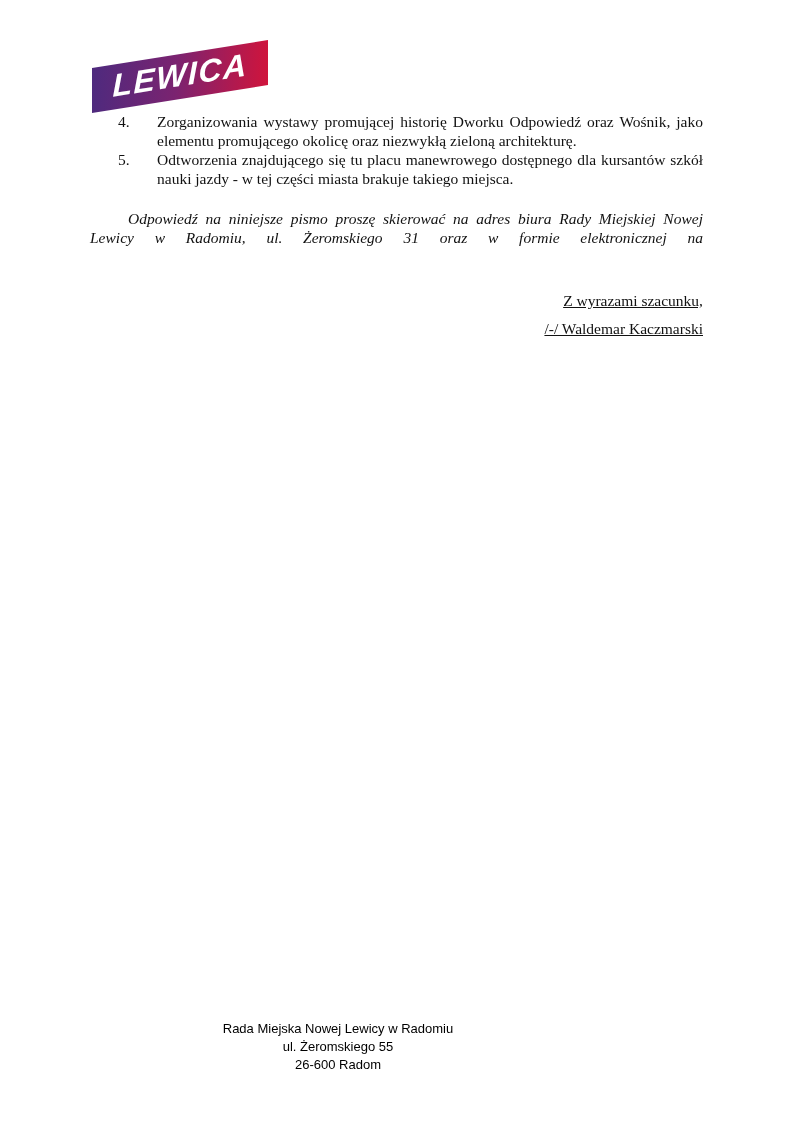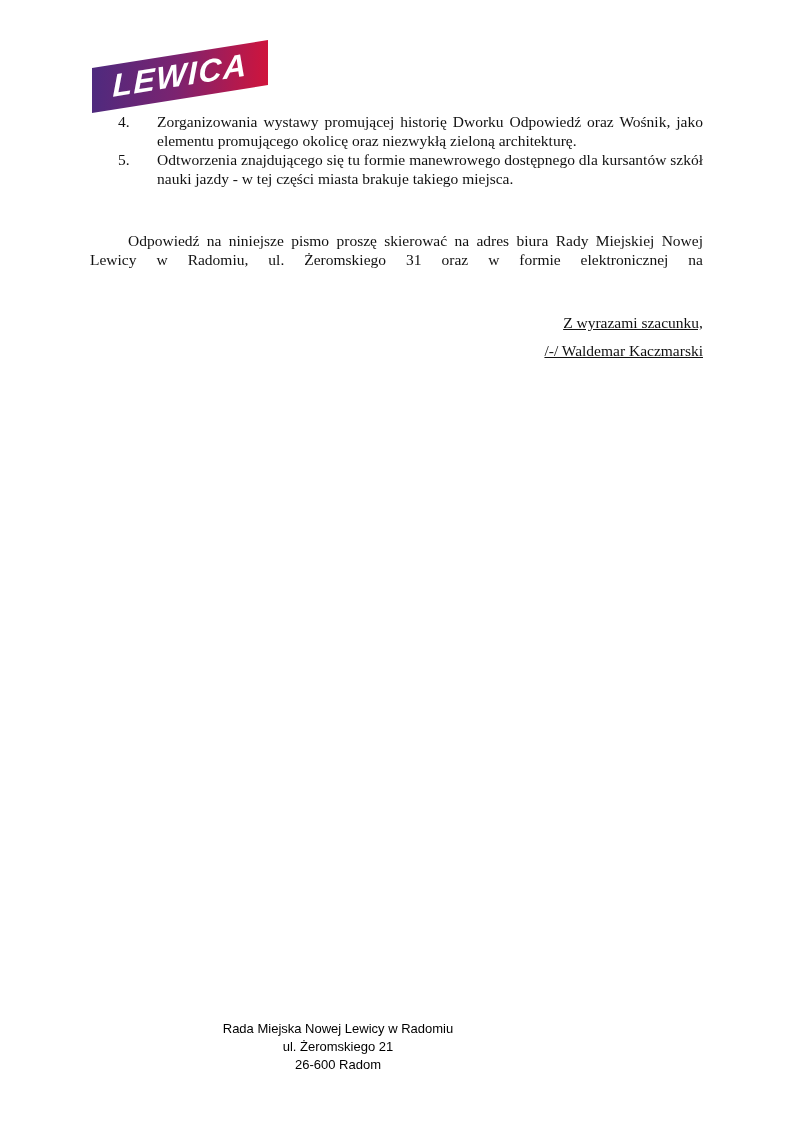--- a/index.html
+++ b/index.html
@@ -70,21 +70,22 @@
   }
   .just { 
     white-space: normal;
     text-align: justify;
     text-align-last: justify;
   }
   .indent-first {
     text-indent: 38px;
   }
   .paragraph {
-    margin-top: 43px;
+    margin-top: 21px;
+    font-style: italic;
   }
   .signature {
     margin-top: 44px;
     text-align: right;
     text-decoration: underline;
   }
   .signature .sig-name {
     margin-top: 9px;
   }
 
@@ -118,38 +119,38 @@
         <div class="list-num">4.</div>
         <div class="list-body">
           <div class="line just">Zorganizowania wystawy promującej historię Dworku Odpowiedź oraz Wośnik, jako</div>
           <div class="line">elementu promującego okolicę oraz niezwykłą zieloną architekturę.</div>
         </div>
       </div>
 
       <div class="list-row">
         <div class="list-num">5.</div>
         <div class="list-body">
-          <div class="line just">Odtworzenia znajdującego się tu formie manewrowego dostępnego dla kursantów szkół</div>
+          <div class="line just">Odtworzenia znajdującego się tu placu manewrowego dostępnego dla kursantów szkół</div>
           <div class="line">nauki jazdy - w tej części miasta brakuje takiego miejsca.</div>
         </div>
       </div>
 
     </div>
 
     <div class="paragraph">
       <div class="line just indent-first">Odpowiedź na niniejsze pismo proszę skierować na adres biura Rady Miejskiej Nowej</div>
       <div class="line just">Lewicy w Radomiu, ul. Żeromskiego 31 oraz w formie elektronicznej na</div>
     </div>
 
     <div class="signature">
       <div class="line sig-closing">Z wyrazami szacunku,</div>
       <div class="line sig-name">/-/ Waldemar Kaczmarski</div>
     </div>
 
   </div>
 
   <div class="footer">
     <div class="line">Rada Miejska Nowej Lewicy w Radomiu</div>
-    <div class="line">ul. Żeromskiego 21</div>
+    <div class="line">ul. Żeromskiego 55</div>
     <div class="line">26-600 Radom</div>
   </div>
 
 </div>
 
 </body></html>

